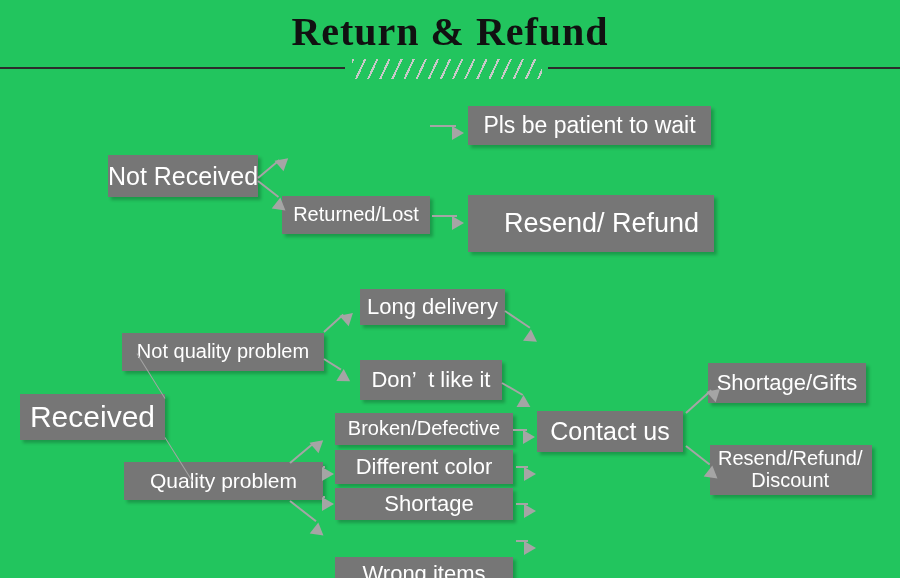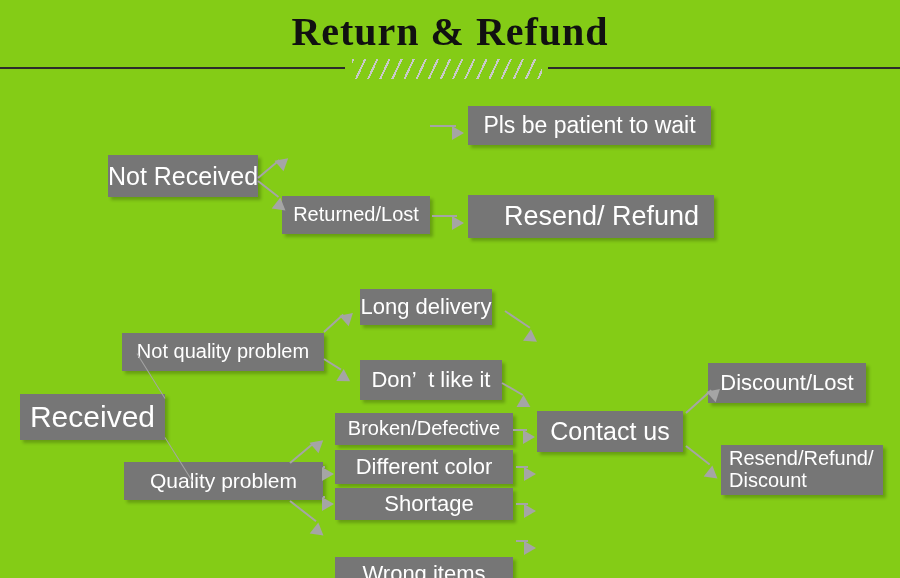--- a/index.html
+++ b/index.html
@@ -7,21 +7,21 @@
     padding: 0;
     background: #ffffff;
   }
   body {
     font-family: "Liberation Sans", sans-serif;
   }
   #canvas {
     position: relative;
     width: 900px;
     height: 578px;
-    background: #84cc16;
+    background: #22c55e;
     overflow: hidden;
   }
 
   
   .title {
     position: absolute;
     left: 0;
     top: 8px;
     width: 900px;
     text-align: center;
@@ -62,24 +62,23 @@
     align-items: center;
     justify-content: center;
     box-sizing: border-box;
     line-height: 1.08;
     font-weight: 400;
     text-align: center;
     white-space: pre;
   }
   .node.left-align {
     justify-content: flex-start;
-    text-align: left;
+    text-align: center;
     padding-left: 8px;
     white-space: pre-line;
-    margin-left: 11px;
   }
 
   
   .line {
     position: absolute;
     background: #a5a5a5;
     transform-origin: 0 50%;
     height: 2px;
   }
   .arrow-head {
@@ -109,21 +108,21 @@
   <div class="hatch"></div>
   <div class="rule rule-right"></div>
 
   <div class="node" style="left:108px; top:155px; width:150px; height:42px; font-size:25px;">Not Received</div>
 
 
   <div class="node" style="left:468px; top:106px; width:243px; height:39px; font-size:23px;">Pls be patient to wait</div>
 
   <div class="node" style="left:282px; top:196px; width:148px; height:38px; font-size:20px;">Returned/Lost</div>
 
-  <div class="node" style="left:468px; top:195px; width:246px; height:43px; font-size:27px;padding-left:21px;">Resend/ Refund</div>
+  <div class="node" style="left:468px; top:195px; width:246px; height:57px; font-size:27px;padding-left:21px;">Resend/ Refund</div>
 
   <div class="line" style="left:258px; top:177px; width:28px; transform:rotate(-40deg);"></div>
   <div class="arrow-head" style="left:279px; top:159px; transform:rotate(-40deg);"></div>
 
   <div class="line" style="left:258px; top:180px; width:26px; transform:rotate(38deg);"></div>
   <div class="arrow-head" style="left:276px; top:196px; transform:rotate(38deg);"></div>
 
   <div class="line" style="left:430px; top:125px; width:26px;"></div>
   <div class="arrow-head" style="left:452px; top:126px;"></div>
 
@@ -132,21 +131,21 @@
 
   <div class="node" style="left:20px; top:394px; width:145px; height:46px; font-size:30px;">Received</div>
 
   <div class="node" style="left:122px; top:333px; width:202px; height:38px; font-size:20px;">Not quality problem</div>
 
   <div class="node" style="left:124px; top:462px; width:199px; height:38px; font-size:21px;">Quality problem</div>
 
   <div class="plain-line" style="left:165px; top:398px; width:53px; transform:rotate(-122deg);"></div>
   <div class="plain-line" style="left:165px; top:437px; width:52px; transform:rotate(58deg);"></div>
 
-  <div class="node" style="left:360px; top:289px; width:132px; height:36px; font-size:22px;">Long delivery</div>
+  <div class="node" style="left:360px; top:289px; width:145px; height:36px; font-size:22px;">Long delivery</div>
 
   <div class="node" style="left:360px; top:360px; width:142px; height:40px; font-size:22px;">Don’  t like it</div>
 
   <div class="line" style="left:324px; top:331px; width:26px; transform:rotate(-42deg);"></div>
   <div class="arrow-head" style="left:344px; top:314px; transform:rotate(-42deg);"></div>
 
   <div class="line" style="left:324px; top:358px; width:20px; transform:rotate(32deg);"></div>
   <div class="arrow-head" style="left:340px; top:368px; transform:rotate(32deg);"></div>
 
   <div class="node" style="left:335px; top:413px; width:178px; height:32px; font-size:20px;">Broken/Defective</div>
@@ -182,21 +181,21 @@
 
   <div class="line" style="left:516px; top:466px; width:12px;"></div>
   <div class="arrow-head" style="left:524px; top:467px;"></div>
 
   <div class="line" style="left:516px; top:503px; width:12px;"></div>
   <div class="arrow-head" style="left:524px; top:504px;"></div>
 
   <div class="line" style="left:516px; top:540px; width:12px;"></div>
   <div class="arrow-head" style="left:524px; top:541px;"></div>
 
-  <div class="node" style="left:708px; top:363px; width:158px; height:40px; font-size:22px;">Discount/Lost</div>
+  <div class="node" style="left:708px; top:363px; width:158px; height:40px; font-size:22px;">Shortage/Gifts</div>
 
   <div class="node left-align" style="left:710px; top:445px; width:162px; height:50px; font-size:20px;">Resend/Refund/
 Discount</div>
 
   <div class="line" style="left:686px; top:412px; width:34px; transform:rotate(-42deg);"></div>
   <div class="arrow-head" style="left:711px; top:390px; transform:rotate(-42deg);"></div>
 
   <div class="line" style="left:686px; top:445px; width:30px; transform:rotate(38deg);"></div>
   <div class="arrow-head" style="left:708px; top:464px; transform:rotate(38deg);"></div>
 

